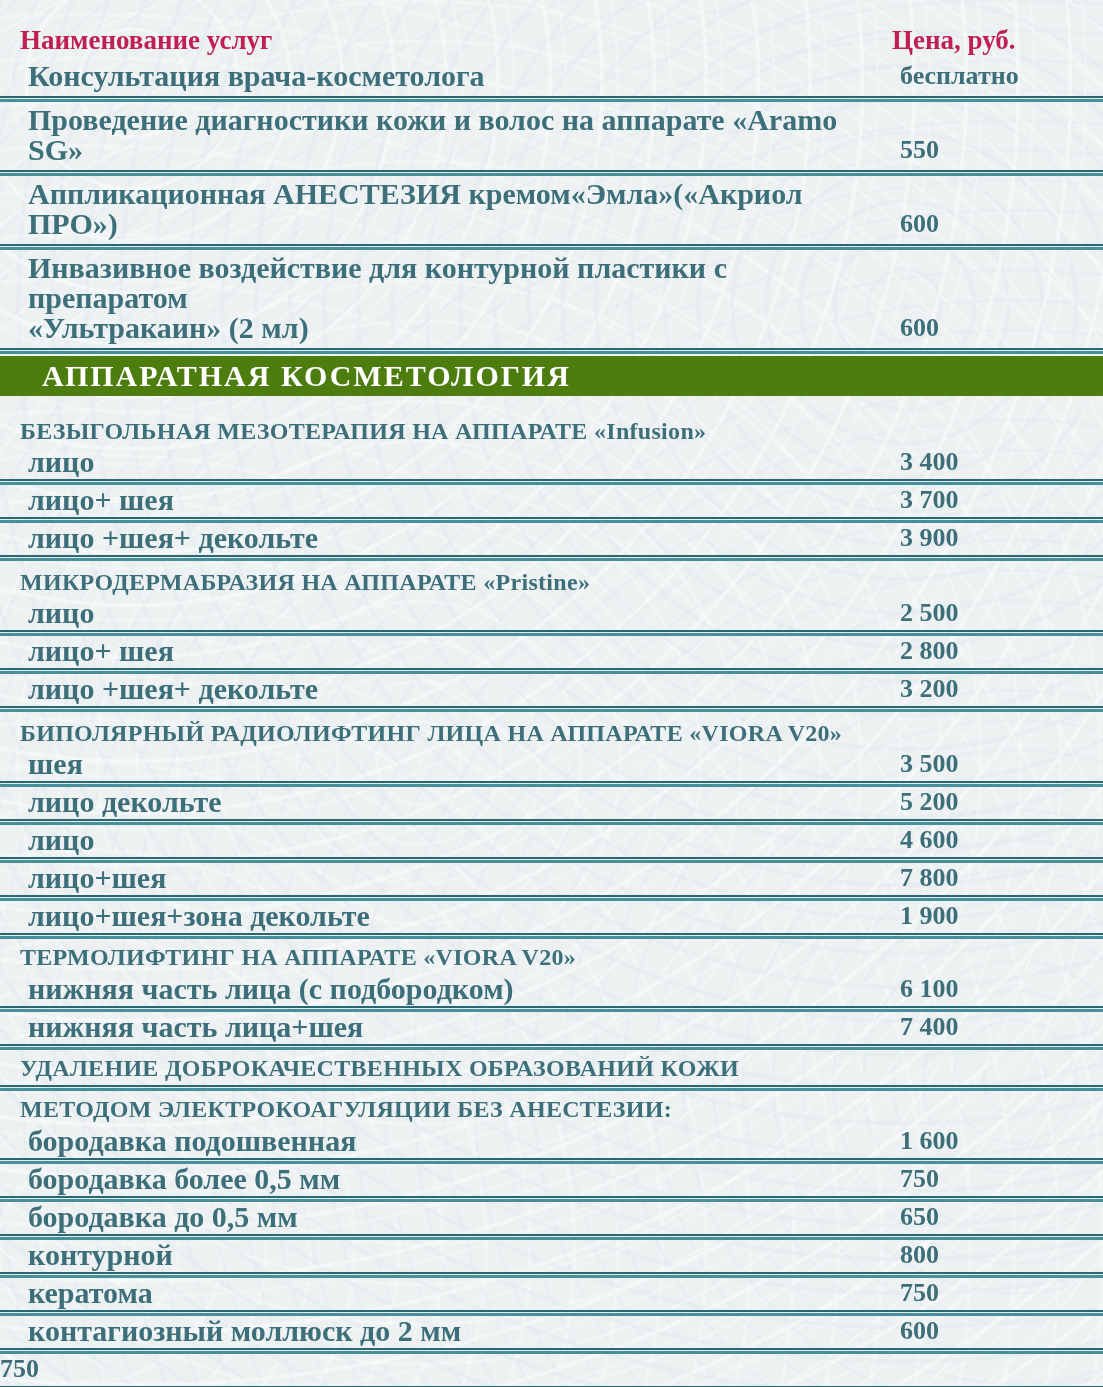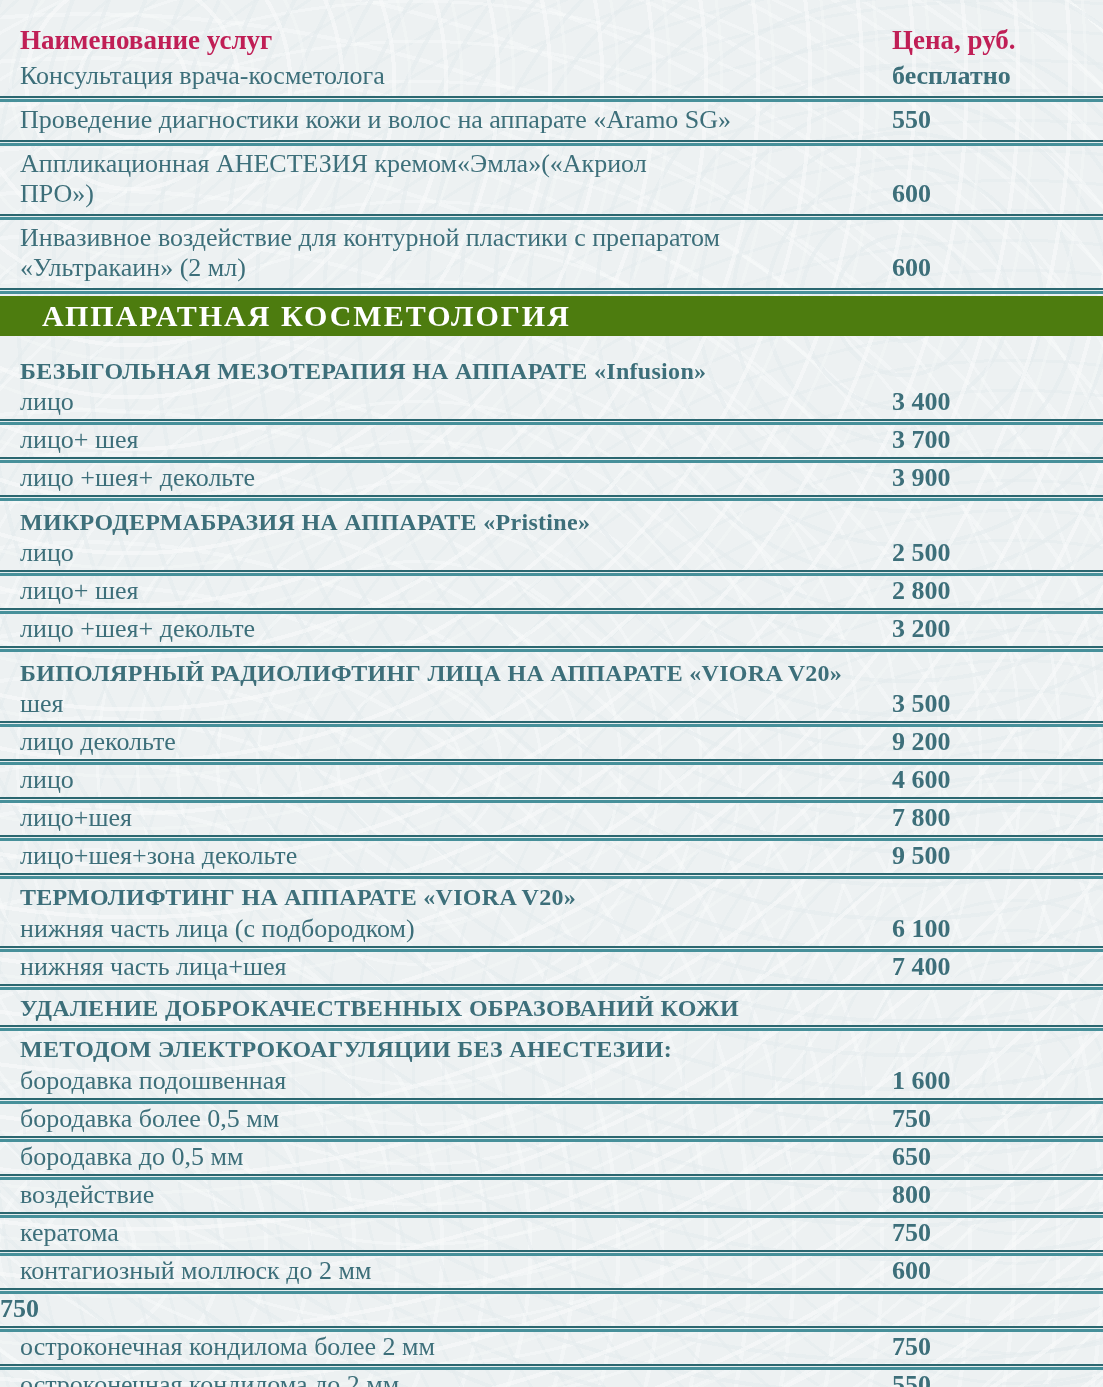--- a/index.html
+++ b/index.html
@@ -34,22 +34,23 @@
     display:flex; align-items:flex-end;
     height:36px; padding-bottom:2px;
     color:#c01f56; font-weight:700; font-size:27px; line-height:32px;
   }
   .hdr .c1{flex:0 0 892px; box-sizing:border-box; padding-left:20px;margin-top:24px;}
   .hdr .c2{flex:1;}
 
   .row{display:flex; align-items:flex-end;}
   .row .label{
     flex:0 0 892px; box-sizing:border-box; padding:3px 10px 5px 20px;
-    font-weight:400; font-size:26px; line-height:30px;
+    font-weight:700; font-size:30px; line-height:30px;
     white-space:pre-line;
+    margin-left:8px;
   }
   .row .price{
     flex:1; padding:3px 0 5px;
     font-weight:700; font-size:26px; line-height:30px;
   }
   .row.compact .label,.row.compact .price{padding-top:1px; padding-bottom:3px; line-height:28px;}
 
   .divider{
     height:6px;
     background:linear-gradient(to bottom,#2b6770 0 2px,#e4edee 2px 3px,#47909a 3px 6px);
@@ -145,36 +146,36 @@
     <div class="divider"></div>
 
     <div class="gtitle">БИПОЛЯРНЫЙ РАДИОЛИФТИНГ ЛИЦА НА АППАРАТЕ «VIORA V20»</div>
     <div class="row compact">
       <div class="label">шея</div>
       <div class="price">3 500</div>
     </div>
     <div class="divider"></div>
     <div class="row compact">
       <div class="label">лицо декольте</div>
-      <div class="price">9 200</div>
+      <div class="price">5 200</div>
     </div>
     <div class="divider"></div>
     <div class="row compact">
       <div class="label">лицо</div>
       <div class="price">4 600</div>
     </div>
     <div class="divider"></div>
     <div class="row compact">
       <div class="label">лицо+шея</div>
       <div class="price">7 800</div>
     </div>
     <div class="divider"></div>
     <div class="row compact">
       <div class="label">лицо+шея+зона декольте</div>
-      <div class="price">9 500</div>
+      <div class="price">1 900</div>
     </div>
     <div class="divider"></div>
 
     <div class="gtitle tight">ТЕРМОЛИФТИНГ НА АППАРАТЕ «VIORA V20»</div>
     <div class="row compact">
       <div class="label">нижняя часть лица (с подбородком)</div>
       <div class="price">6 100</div>
     </div>
     <div class="divider"></div>
     <div class="row compact">
@@ -196,21 +197,21 @@
       <div class="label">бородавка более 0,5 мм</div>
       <div class="price">750</div>
     </div>
     <div class="divider"></div>
     <div class="row compact">
       <div class="label">бородавка до 0,5 мм</div>
       <div class="price">650</div>
     </div>
     <div class="divider"></div>
     <div class="row compact">
-      <div class="label">воздействие</div>
+      <div class="label">контурной</div>
       <div class="price">800</div>
     </div>
     <div class="divider"></div>
     <div class="row compact">
       <div class="label">кератома</div>
       <div class="price">750</div>
     </div>
     <div class="divider"></div>
     <div class="row compact">
       <div class="label">контагиозный моллюск до 2 мм</div>

